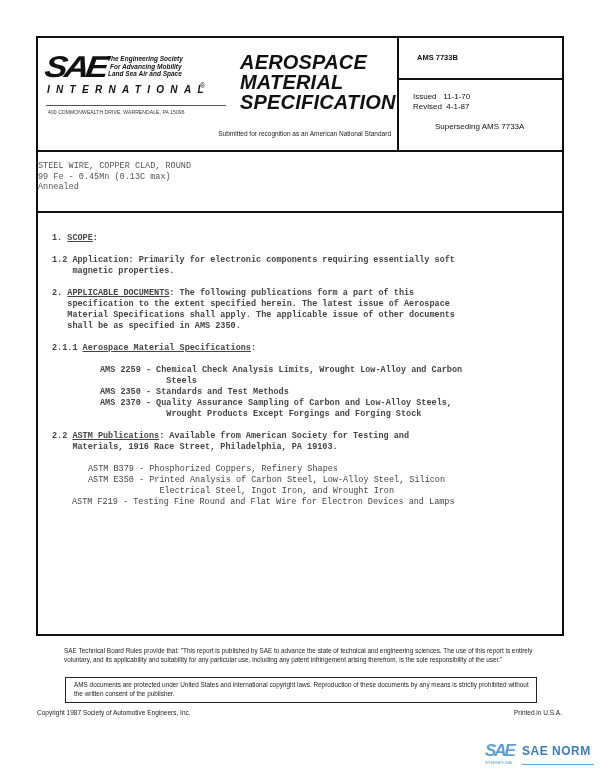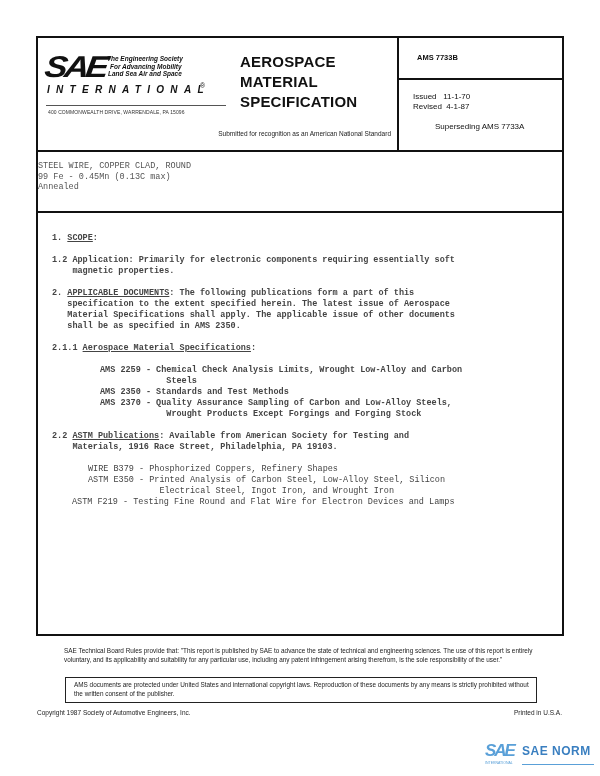--- a/index.html
+++ b/index.html
@@ -21,21 +21,21 @@
               font-style: italic; font-size: 30px; letter-spacing: -3px; line-height: 30px; color: #111;
               transform: skewX(-8deg) scaleX(1.15); transform-origin: left; }
   #logo-tag { position: absolute; left: 64px; top: 3px; font-size: 6.5px; font-style: italic; font-weight: bold;
               line-height: 7.5px; color: #111; }
   #logo-intl { position: absolute; left: 4px; top: 32px; font-size: 10px; font-weight: bold; font-style: italic;
                letter-spacing: 6.3px; line-height: 11px; }
   #logo-reg { position: absolute; left: 157px; top: 30px; font-size: 7px; }
   #logo-rule { position: absolute; left: 3px; top: 53px; width: 180px; height: 1px; background: #555; }
   #logo-addr { position: absolute; left: 5px; top: 57px; font-size: 5px; letter-spacing: 0.1px; color: #333; white-space: nowrap; }
 
-  #ams-title { position: absolute; left: 202px; top: 14px; font-size: 15px; font-weight: bold; line-height: 20px; letter-spacing: 0.2px; }
+  #ams-title { position: absolute; left: 202px; top: 14px; font-size: 20px; font-weight: bold; line-height: 20px; letter-spacing: 0.2px; font-style: italic; }
   #submitted { position: absolute; right: 6px; top: 92px; font-size: 6.5px; color: #222; white-space: nowrap; }
 
   #doc-number-box { position: absolute; left: 0; top: 0; width: 163px; height: 40px; border-bottom: 2px solid #111; }
   #doc-number { position: absolute; left: 18px; top: 15px; font-size: 7.5px; font-weight: bold; }
   #issued { position: absolute; left: 14px; top: 54px; font-size: 8px; line-height: 9.5px; }
   #superseding { position: absolute; left: 14px; top: 84px; font-size: 8px; padding-left: 22px; }
 
   
   #title-block { position: absolute; left: 0; top: 113px; width: 524px; height: 60px; border-bottom: 2px solid #111; }
   #title-lines { position: absolute; left: 0; top: 10px; width: 524px; text-align: left; font-size: 8.5px; line-height: 10.5px; color: #555; }
@@ -106,21 +106,21 @@
   </div>
 
   <div id="body" class="mono">
 <div class="blk"><span>1. </span><span class="u">SCOPE</span><span>:</span></div><div class="blk">1.2 Application: Primarily for electronic components requiring essentially soft
     magnetic properties.</div><div class="blk"><span>2. </span><span class="u">APPLICABLE DOCUMENTS</span><span>: The following publications form a part of this
    specification to the extent specified herein. The latest issue of Aerospace
    Material Specifications shall apply. The applicable issue of other documents
    shall be as specified in AMS 2350.</span></div><div class="blk"><span>2.1.1 </span><span class="u">Aerospace Material Specifications</span><span>:</span></div><div class="blk"><div class="ref">AMS 2259 - Chemical Check Analysis Limits, Wrought Low-Alloy and Carbon
              Steels</div><div class="ref">AMS 2350 - Standards and Test Methods</div><div class="ref">AMS 2370 - Quality Assurance Sampling of Carbon and Low-Alloy Steels,
              Wrought Products Except Forgings and Forging Stock</div></div><div class="blk"><span>2.2 </span><span class="u">ASTM Publications</span><span>: Available from American Society for Testing and
-    Materials, 1916 Race Street, Philadelphia, PA 19103.</span></div><div><div style="margin-left:36px">WIRE B379 - Phosphorized Coppers, Refinery Shapes</div><div style="margin-left:36px">ASTM E350 - Printed Analysis of Carbon Steel, Low-Alloy Steel, Silicon
+    Materials, 1916 Race Street, Philadelphia, PA 19103.</span></div><div><div style="margin-left:36px">ASTM B379 - Phosphorized Coppers, Refinery Shapes</div><div style="margin-left:36px">ASTM E350 - Printed Analysis of Carbon Steel, Low-Alloy Steel, Silicon
               Electrical Steel, Ingot Iron, and Wrought Iron</div><div style="margin-left:20px">ASTM F219 - Testing Fine Round and Flat Wire for Electron Devices and Lamps</div></div>
   </div>
 </div>
 
 <div id="board-rules" class="sans">SAE Technical Board Rules provide that: "This report is published by SAE to advance the state of technical and engineering sciences. The use of this report is entirely voluntary, and its applicability and suitability for any particular use, including any patent infringement arising therefrom, is the sole responsibility of the user."</div>
 <div id="notice-box">
   <div id="notice-text" class="sans">AMS documents are protected under United States and international copyright laws. Reproduction of these documents by any means is strictly prohibited without the written consent of the publisher.</div>
 </div>
 <div id="copyright" class="sans">Copyright 1987 Society of Automotive Engineers, Inc.</div>
 <div id="printed" class="sans">Printed in U.S.A.</div>

